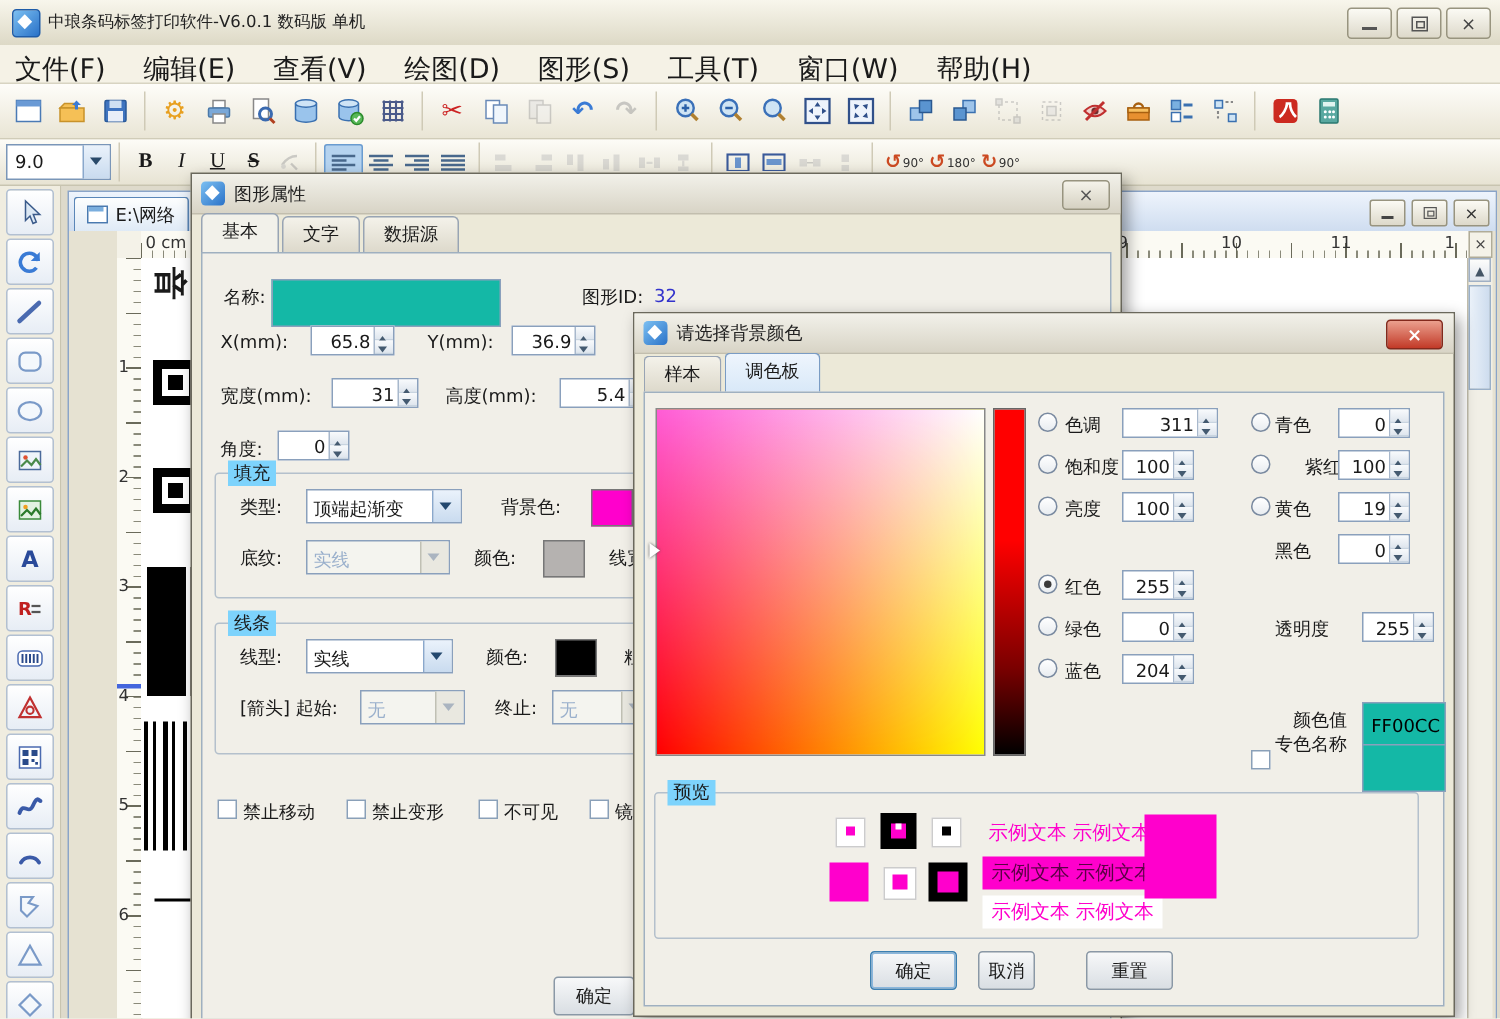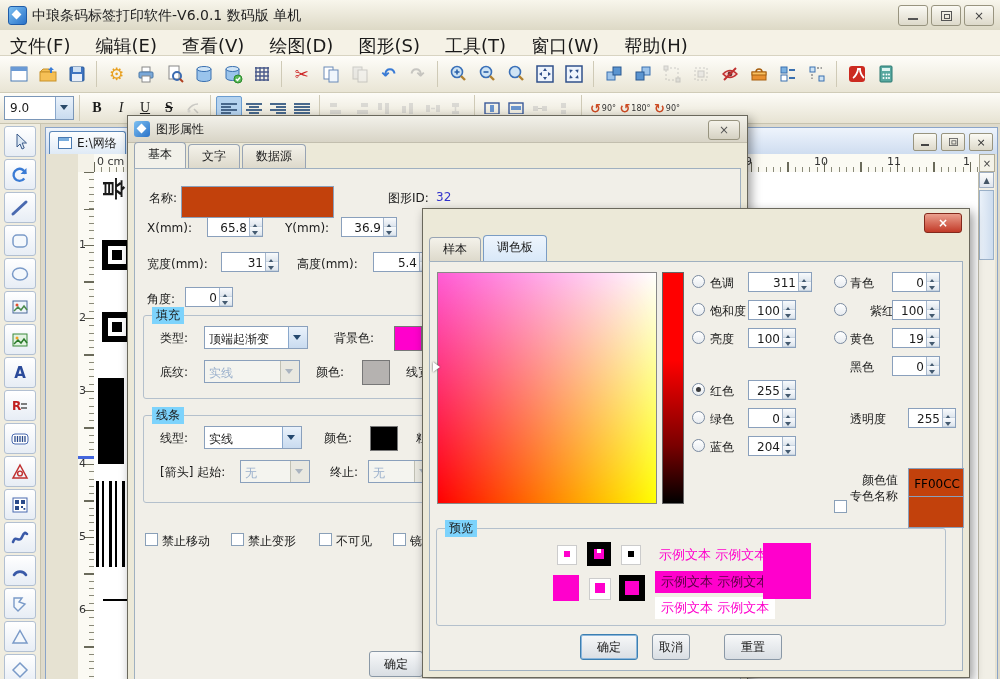--- a/index.html
+++ b/index.html
@@ -4,21 +4,21 @@
 <style>
   html,body{margin:0;padding:0;}
   .screen{position:relative;width:1000px;height:679px;background:#ece9d8;overflow:hidden;
     font-family:"DejaVu Sans","Liberation Sans",sans-serif;color:#1a1a1a;}
   
   .titlebar{position:absolute;left:0;top:0;width:1000px;height:30px;
     background:linear-gradient(#f8f6ec,#ddd9c6);border-bottom:1px solid #b8b4a0;}
   .app-ico{position:absolute;left:8px;top:6px;width:17px;height:17px;border-radius:3px;
     background:linear-gradient(135deg,#7cc0f2,#2a72c8);border:1px solid #1f5ca8;}
   .app-ico::after{content:"";position:absolute;left:4px;top:4px;width:7px;height:7px;background:#fff;transform:rotate(45deg);}
-  .title-text{position:absolute;left:32px;top:7px;font-size:14px;color:#222;}
+  .title-text{position:absolute;left:32px;top:7px;font-size:11px;color:#222;}
   .winbtns{position:absolute;right:6px;top:5px;display:flex;gap:3px;}
   .winbtn{width:28px;height:19px;border:1px solid #98947f;border-radius:3px;
     background:linear-gradient(#fbfaf4,#ddd9ca);display:flex;align-items:center;justify-content:center;font-size:12px;color:#444;}
   .glyph-min{width:10px;height:0;border-bottom:2px solid #555;margin-top:7px;}
   .glyph-restore{width:9px;height:8px;border:1px solid #555;position:relative;}
   .glyph-restore::after{content:"";position:absolute;left:2px;top:2px;width:4px;height:3px;border:1px solid #555;}
   
   .menubar{position:absolute;left:0;top:30px;width:1000px;height:25px;background:#f5f2e6;border-bottom:1px solid #d8d4c2;}
   .menubar .mi{display:inline-block;padding:4px 10px 0 10px;font-size:18px;height:21px;}
   
@@ -87,21 +87,21 @@
     background:linear-gradient(#f5f3ea,#d5d1c2);display:flex;align-items:center;justify-content:center;font-size:12px;color:#555;}
   .dclose.red{width:36px;background:linear-gradient(#eba08e,#c23a28);border-color:#83291c;color:#fff;font-weight:bold;}
   .tabrow{position:absolute;left:6px;top:28px;height:25px;display:flex;align-items:flex-end;gap:2px;}
   .tab{padding:3px 13px 4px 13px;border:1px solid #98a4b4;border-bottom:none;border-radius:4px 4px 0 0;
     background:linear-gradient(#f4f2ea,#dcd8ca);font-size:12px;}
   .tab.active{background:#f2f1ea;padding-bottom:6px;}
   .tab.activeblue{background:linear-gradient(#eef5fd,#d8e8f8);padding-bottom:6px;border-color:#7a9cc4;}
   .dpanel{position:absolute;left:6px;top:52px;right:6px;bottom:6px;background:#f1efe8;border:1px solid #9fb0c0;}
   .lbl{position:absolute;font-size:12px;white-space:nowrap;color:#1a1a1a;}
   .lbl.disabled{color:#9ab0cc;}
-  .tinput{position:absolute;height:32px;background:#c2410c;border:1px solid #8aa0bc;font-size:12px;padding:0 3px;box-sizing:border-box;font-family:inherit;}
+  .tinput{position:absolute;height:32px;background:#14b8a6;border:1px solid #8aa0bc;font-size:12px;padding:0 3px;box-sizing:border-box;font-family:inherit;}
   .spin{position:absolute;height:20px;background:#fff;border:1px solid #8aa0bc;display:flex;box-sizing:border-box;}
   .spin .v{flex:1;font-size:12px;text-align:right;padding:3px 2px 0 0;}
   .spin .btns{width:12px;border-left:1px solid #a8b8cc;display:flex;flex-direction:column;}
   .spin .b{flex:1;background:linear-gradient(#f8fafc,#dfe6ee);position:relative;border-bottom:1px solid #c8d4e0;}
   .spin .b.up::after{content:"";position:absolute;left:2px;top:3px;border:3px solid transparent;border-bottom:4px solid #445a70;}
   .spin .b.down::after{content:"";position:absolute;left:2px;top:4px;border:3px solid transparent;border-top:4px solid #445a70;}
   .dd{position:absolute;height:23px;background:#fff;border:1px solid #8aa0bc;display:flex;box-sizing:border-box;}
   .dd .v{flex:1;font-size:12px;padding:4px 0 0 4px;white-space:nowrap;overflow:hidden;}
   .dd .db{width:18px;border-left:1px solid #8aa8cc;background:linear-gradient(#eaf2fb,#c9dbef);position:relative;}
   .dd .db::after{content:"";position:absolute;left:4px;top:8px;border:4px solid transparent;border-top:5px solid #24486e;}
@@ -751,20 +751,24 @@
       <span class="cbx" style="left:184px;top:364px;"></span>
       <span class="lbl" style="left:201px;top:364px;">不可见</span>
       <span class="cbx" style="left:258px;top:364px;"></span>
       <span class="lbl" style="left:275px;top:364px;">镜</span>
 
       <div class="btn" style="left:234px;top:482px;width:54px;">确定</div>
     </div>
   </div>
 
   <div class="dlg" style="left:422px;top:208px;width:546px;height:468px;">
+    <div class="dtitle">
+      <span class="dico"></span>
+      <span class="dtext">请选择背景颜色</span>
+    </div>
     <div class="dclose red">
         <span>×</span>
       </div>
     <div class="tabrow">
       <div class="tab">样本</div>
       <div class="tab activeblue">调色板</div>
     </div>
     <div class="dpanel">
 
       <svg style="position:absolute;left:7px;top:10px;border:1px solid #888;" width="218" height="230">

